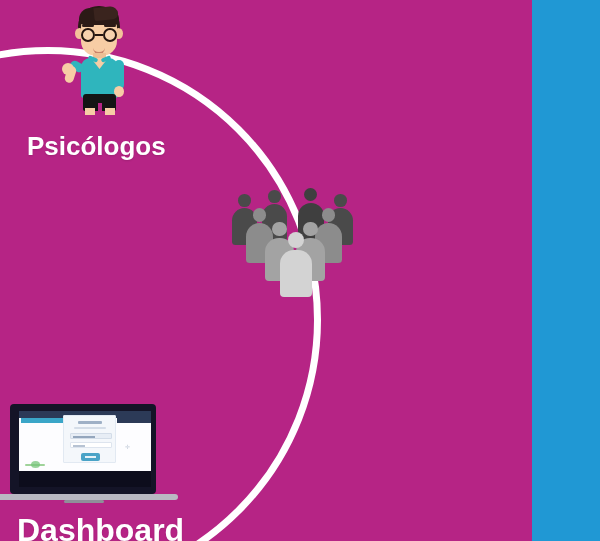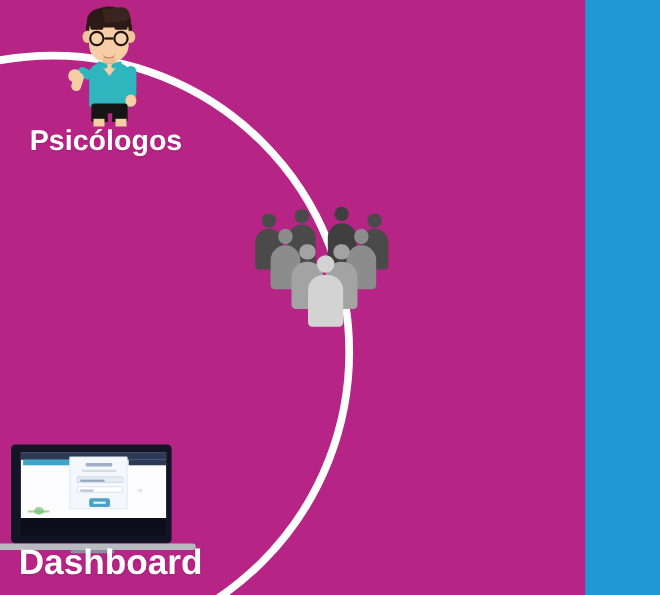--- a/index.html
+++ b/index.html
@@ -39,20 +39,21 @@
     line-height:1.1;
   }
 
   
   .caption{
     position:absolute;
     color:#ffffff;
     font-weight:bold;
     white-space:nowrap;
     text-shadow:0 1px 2px rgba(0,0,0,.12);
+    margin-top:19px;
   }
   .cap-psico{left:27px;top:112px;font-size:26px;}
   .cap-comu{left:236px;top:308px;font-size:24px;}
   .cap-dash{left:17px;top:493px;font-size:32px;}
 
   
   .psy{position:absolute;left:62px;top:2px;width:76px;height:112px;}
   .psy .hair-back{position:absolute;left:16px;top:4px;width:42px;height:34px;background:#2b1a16;border-radius:21px 21px 14px 14px;}
   .psy .ear-l{position:absolute;left:13px;top:26px;width:9px;height:11px;background:#f3c39a;border-radius:50%;}
   .psy .ear-r{position:absolute;left:52px;top:26px;width:9px;height:11px;background:#f3c39a;border-radius:50%;}

